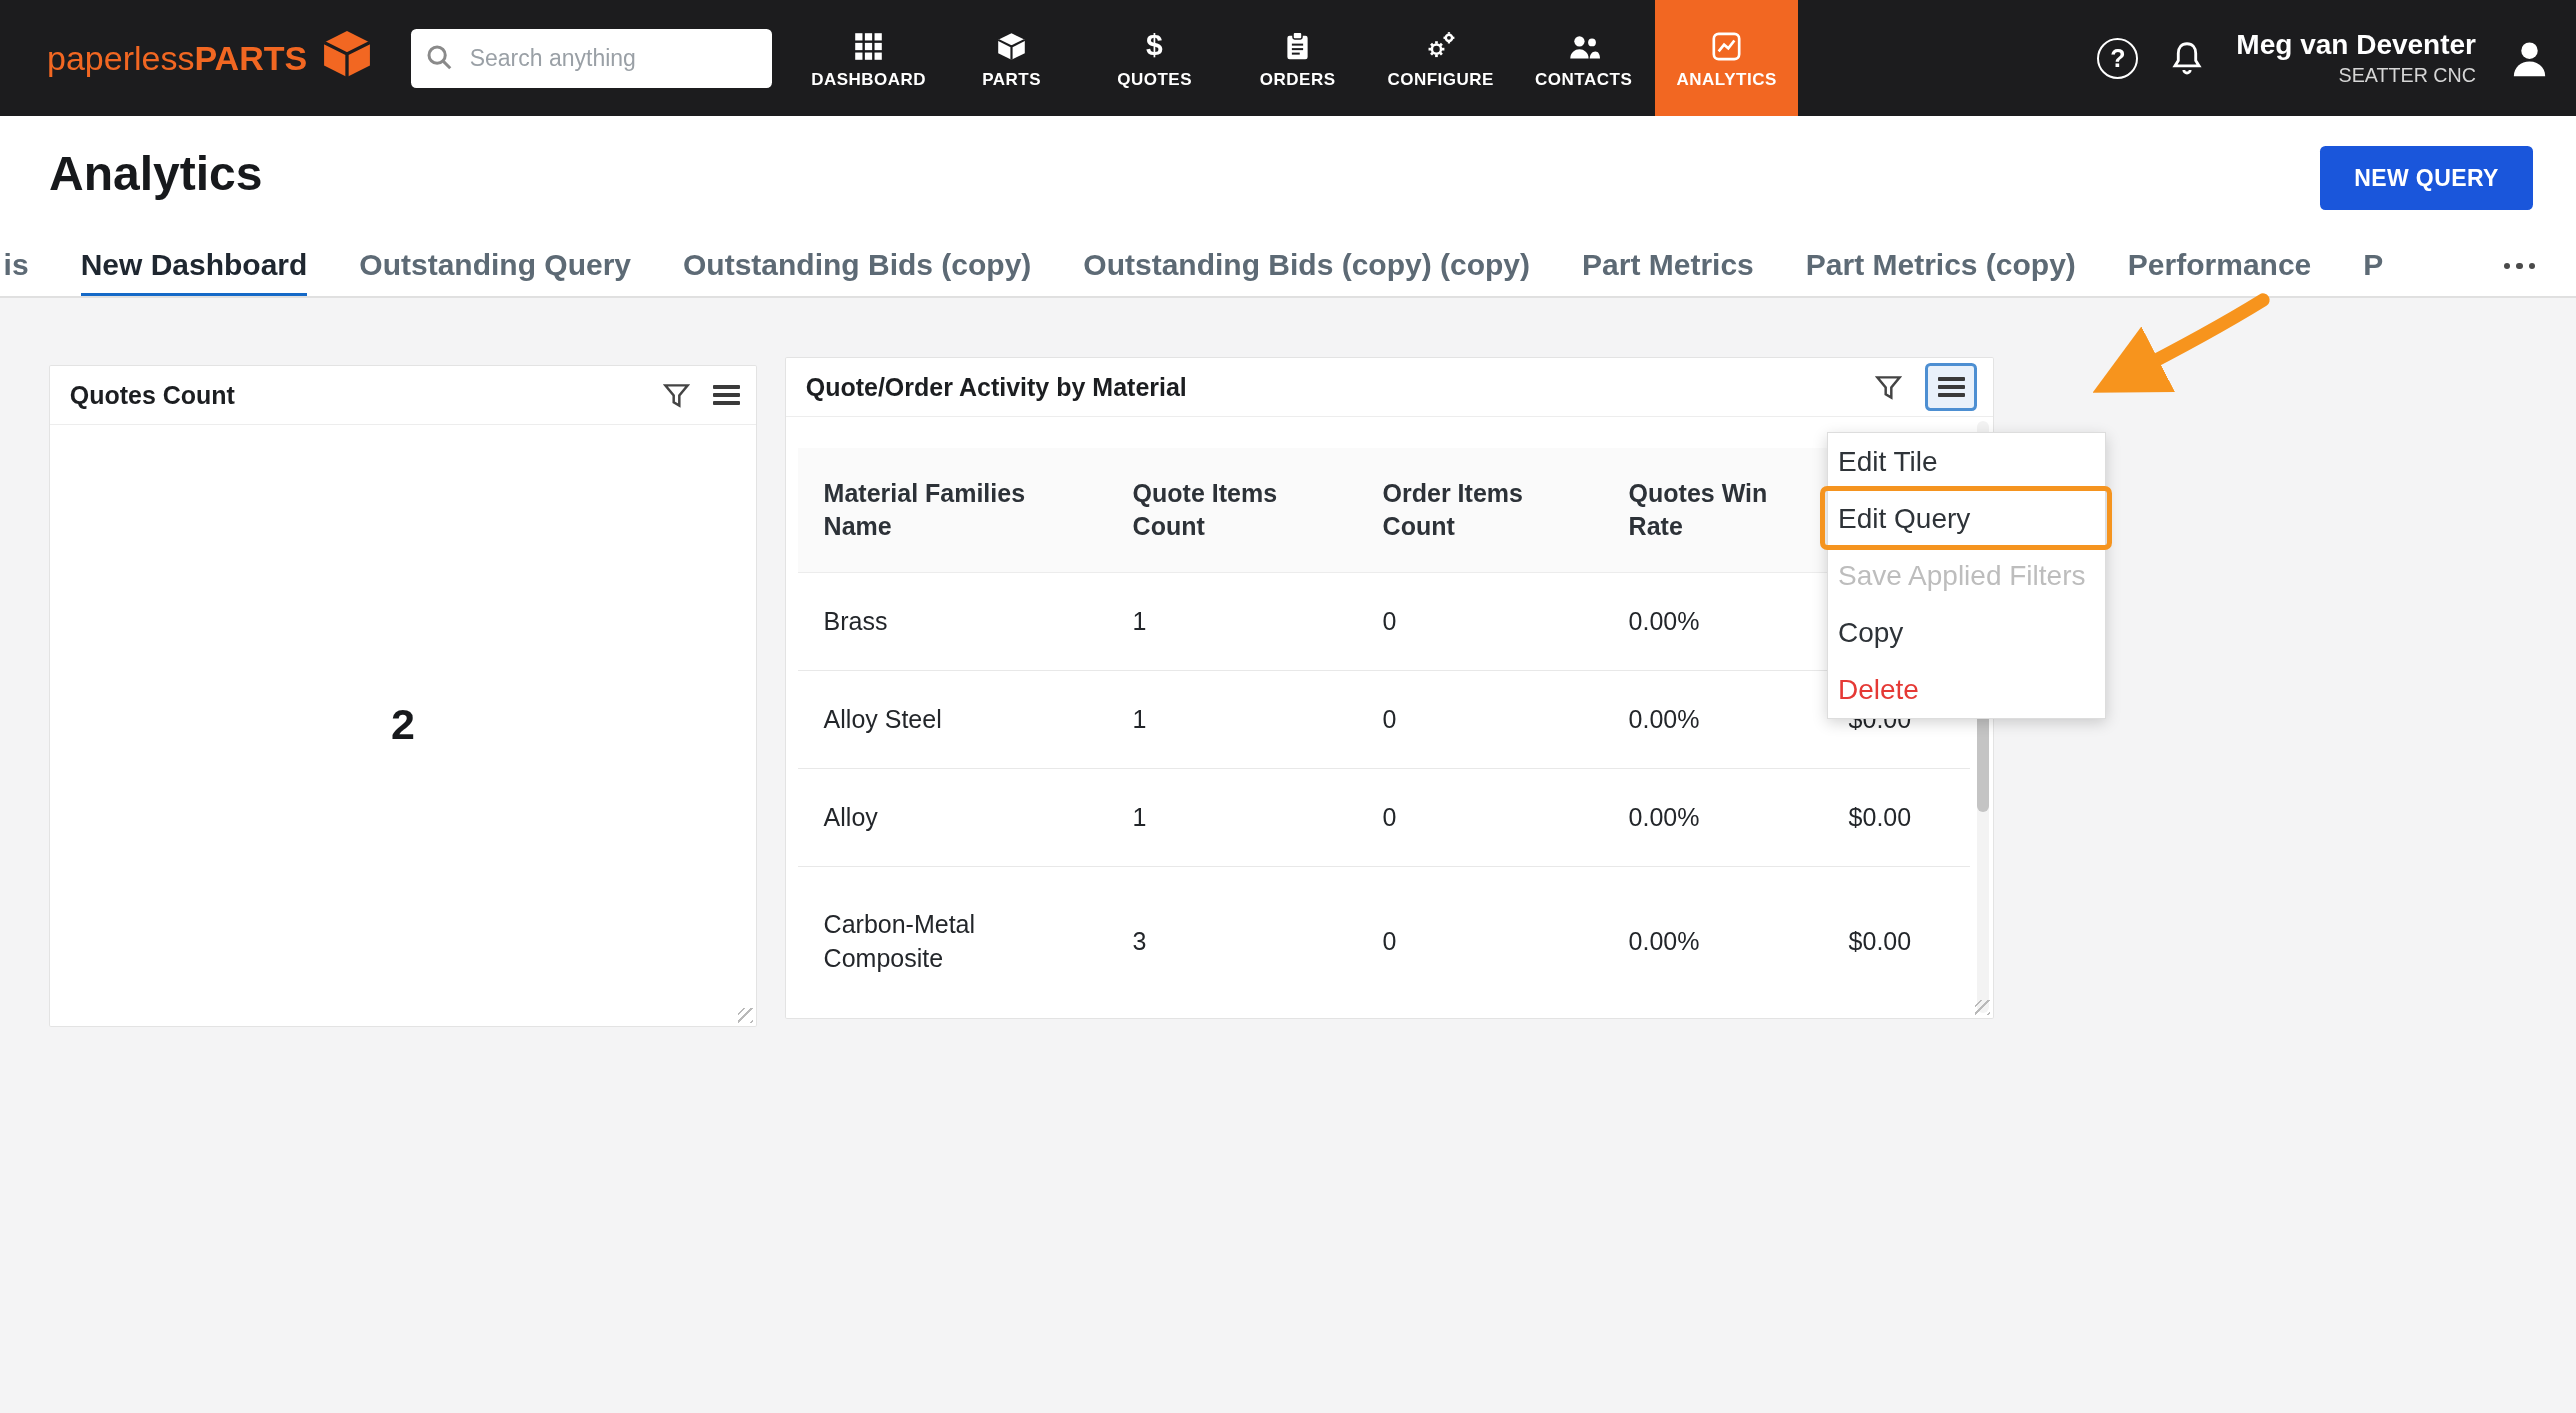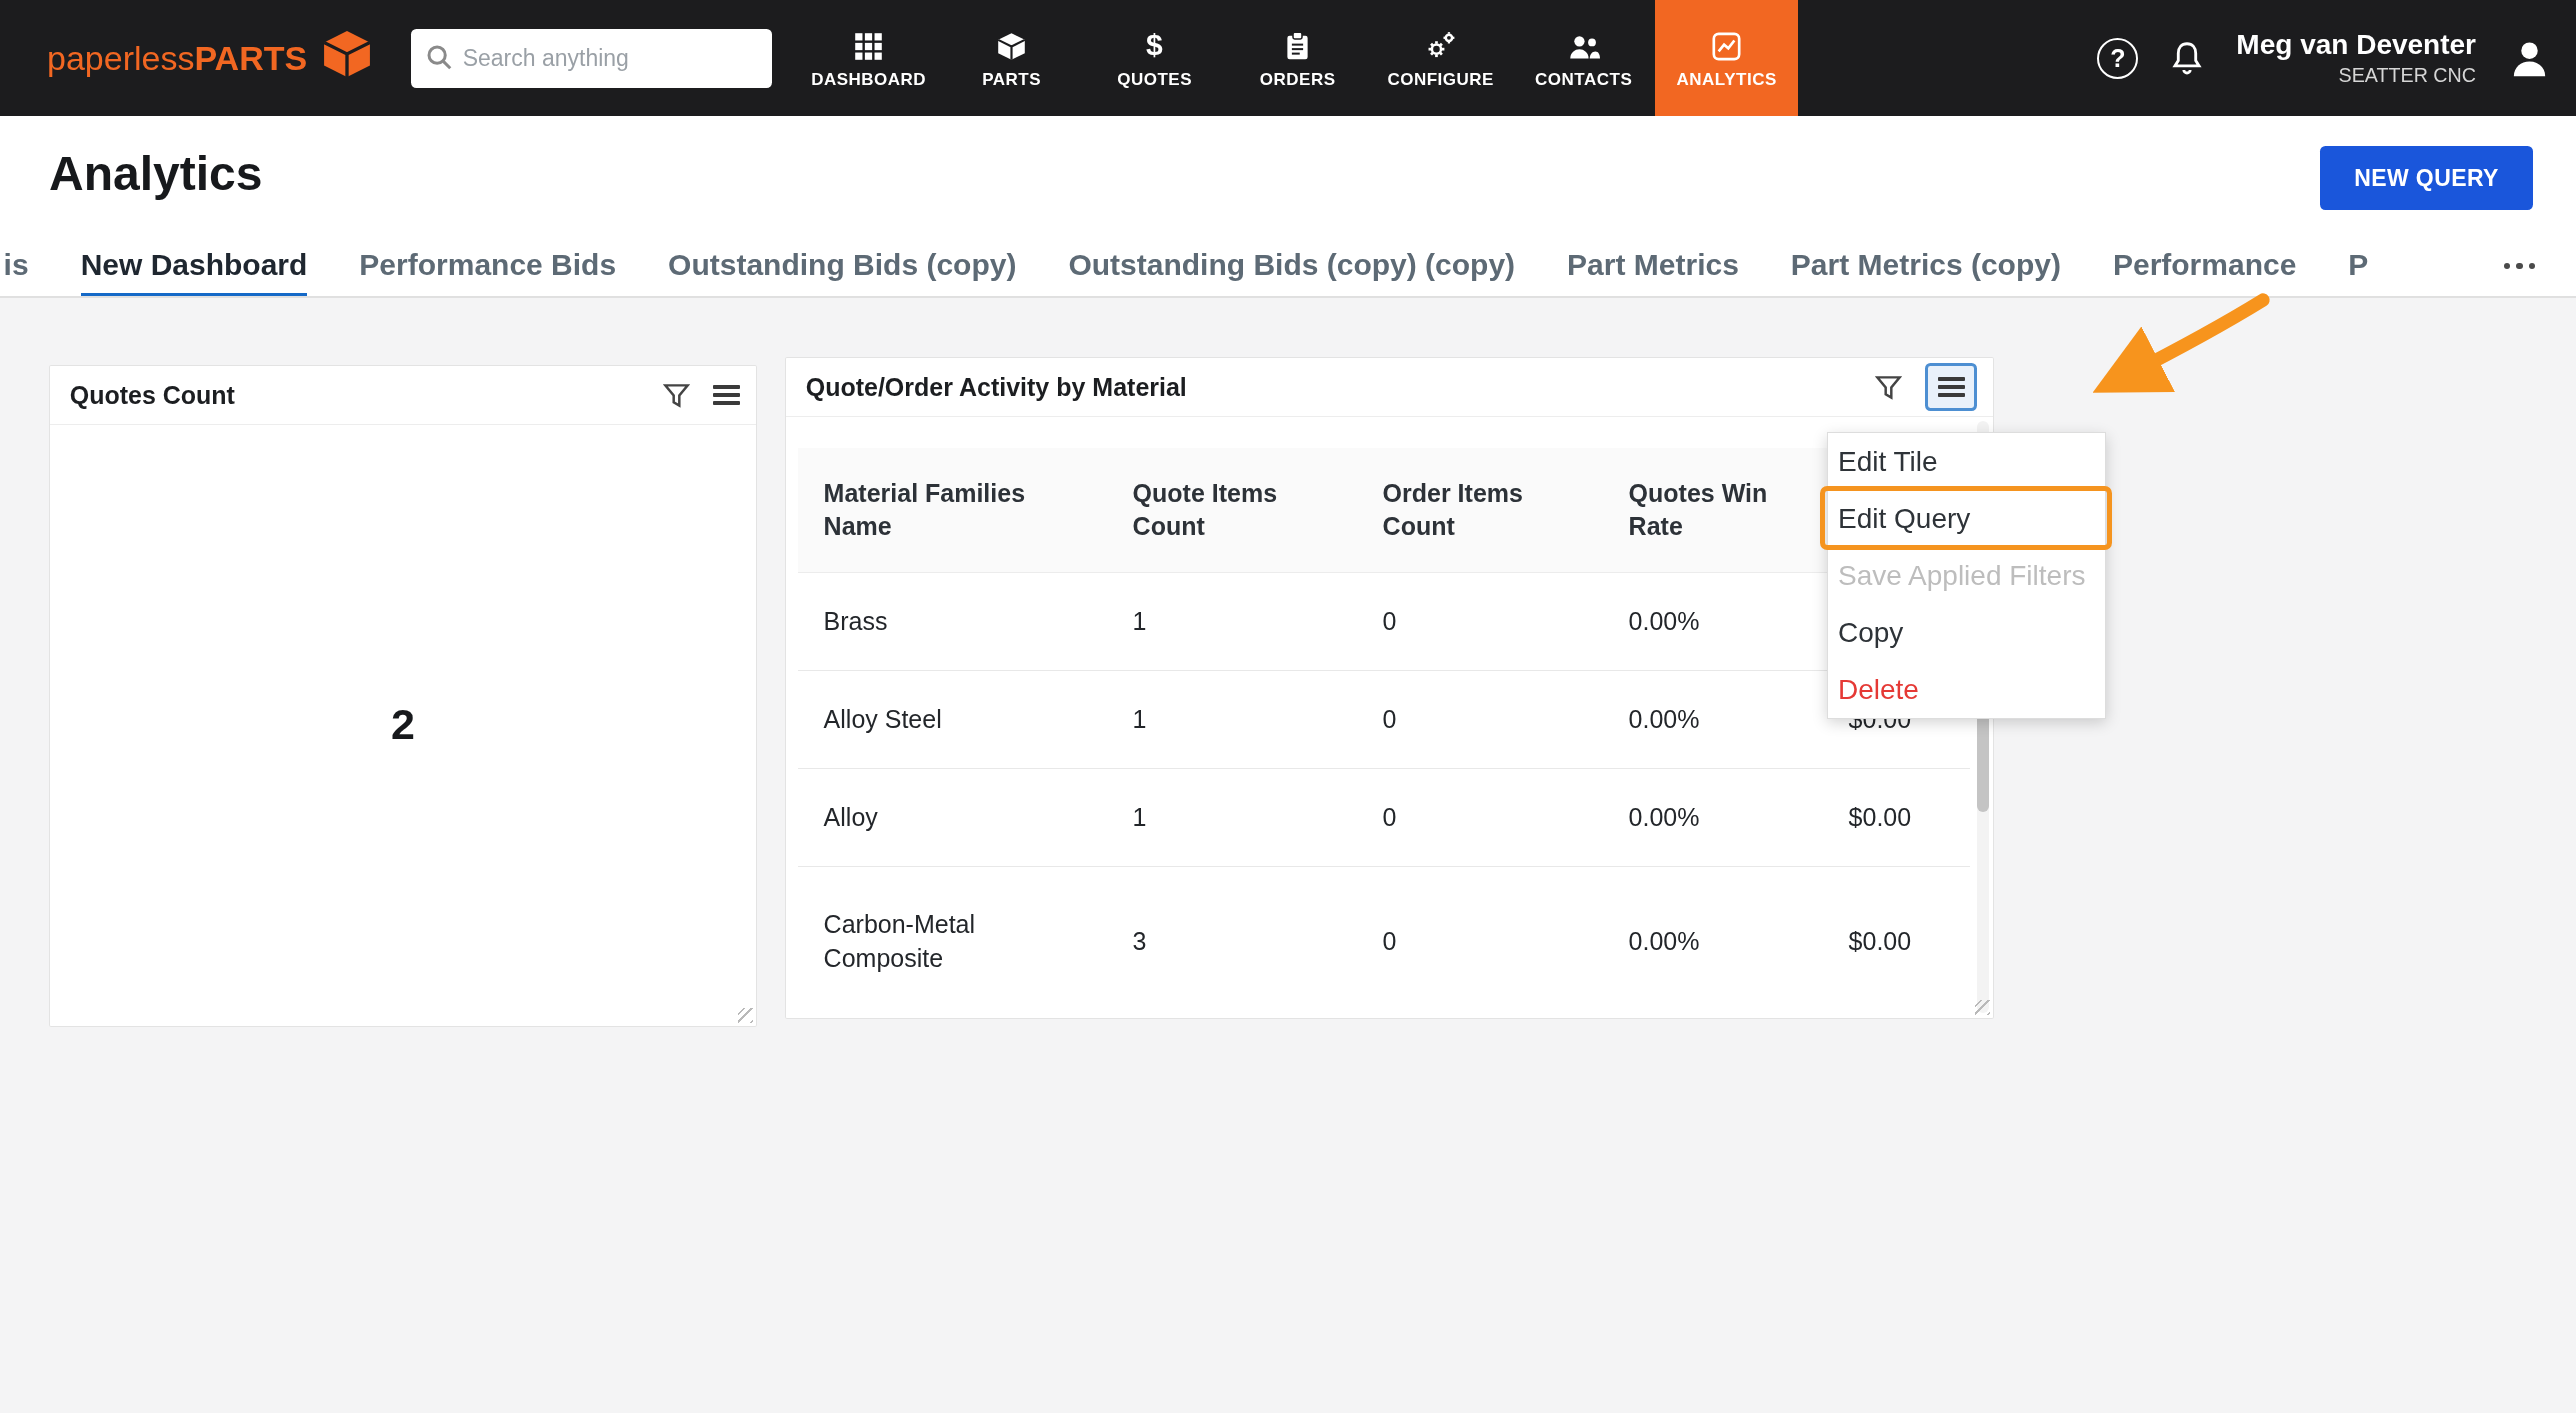--- a/index.html
+++ b/index.html
@@ -3,21 +3,21 @@
 <meta charset="utf-8">
 <style>
   *{margin:0;padding:0;box-sizing:border-box}
   html,body{width:2576px;height:1413px}
   body{position:relative;font-family:"Liberation Sans",sans-serif;background:#fff;overflow:hidden}
 
   
   .topnav{position:absolute;top:0;left:0;right:0;height:116px;background:#1c1c1e;display:flex;align-items:center;z-index:20}
   .logo{display:flex;align-items:center;gap:15px;margin-left:47px;font-size:34px;color:#f26722;cursor:pointer}
   .logo .bold{font-weight:700}
-  .search{margin-left:39px;width:361px;height:59px;background:#fff;border-radius:5.4px;display:flex;align-items:center;padding:0 12.5px;gap:9px;flex:0 0 auto}
+  .search{margin-left:39px;width:361px;height:59px;background:#fff;border-radius:5.4px;display:flex;align-items:center;padding:0 12.5px;gap:16px;flex:0 0 auto}
   .search input{border:0;outline:0;font-size:23px;color:#444;width:100%;font-family:inherit;background:transparent}
   .search input::placeholder{color:#9aa0a6}
   .mainmenu{display:flex;height:116px;margin-left:25px}
   .nav-item{width:143px;display:flex;flex-direction:column;align-items:center;justify-content:center;gap:9px;color:#fff;font-size:17px;font-weight:700;letter-spacing:0.5px;cursor:pointer;text-align:center}
   .nav-item.active{background:#f26722}
   .nav-ico{height:34px;display:flex;align-items:flex-end;justify-content:center}
   .dollar-glyph{font-size:30px;font-weight:700;color:#fff;line-height:32px}
   .nav-right{margin-left:auto;display:flex;align-items:center;gap:30px;margin-right:23px}
   .help-icon{width:41px;height:41px;border:2.7px solid #fff;border-radius:50%;color:#fff;font-size:25px;font-weight:700;display:flex;align-items:center;justify-content:center;cursor:pointer}
   .bell-btn{cursor:pointer;display:flex}
@@ -216,21 +216,21 @@
     </span>
   </div>
 </header>
 
 <h1 class="pagetitle">Analytics</h1>
 <button class="newquery">NEW QUERY</button>
 
 <div class="tabs">
   <div class="tab">is</div>
   <div class="tab active">New Dashboard</div>
-  <div class="tab">Performance Bids</div>
+  <div class="tab">Outstanding Query</div>
   <div class="tab">Outstanding Bids (copy)</div>
   <div class="tab">Outstanding Bids (copy) (copy)</div>
   <div class="tab">Part Metrics</div>
   <div class="tab">Part Metrics (copy)</div>
   <div class="tab">Performance</div>
   <div class="tab">P</div>
 </div>
 <div class="tabs-overflow">
     <i></i>
     <i></i>

